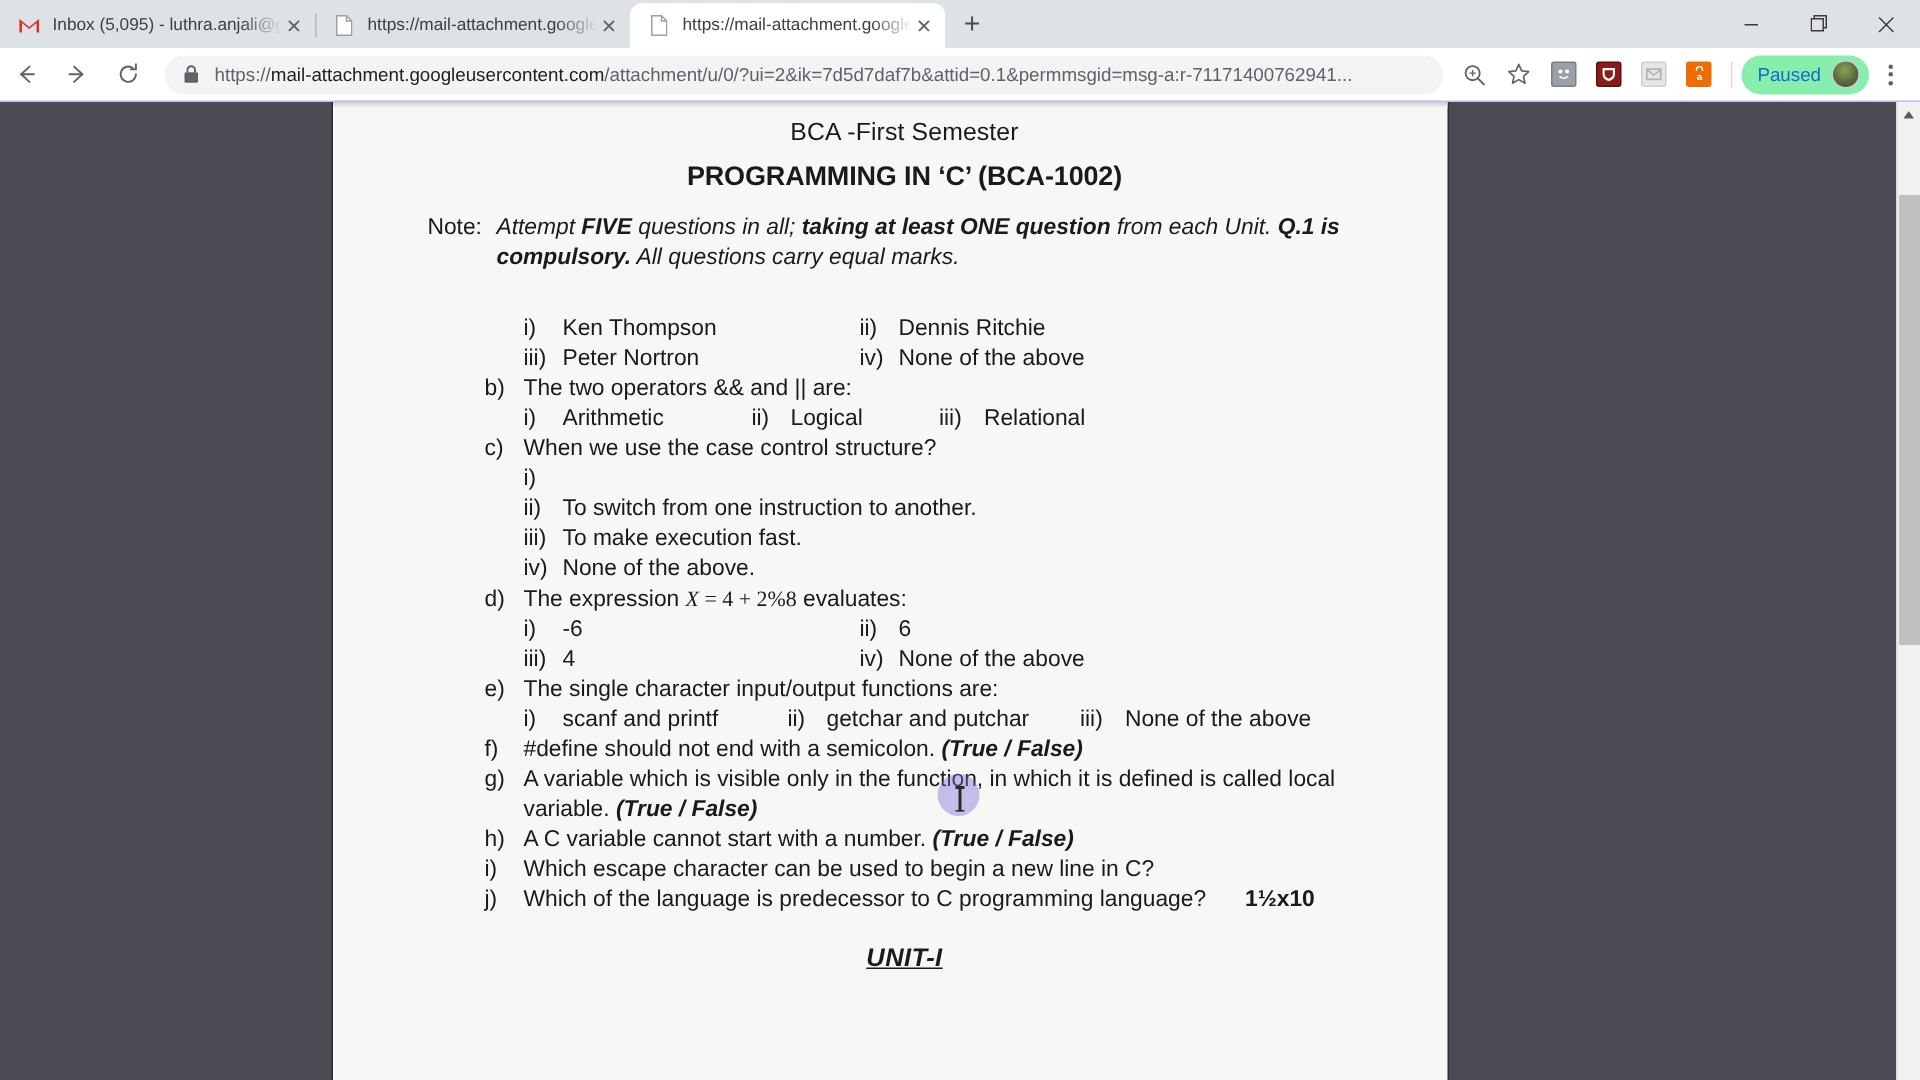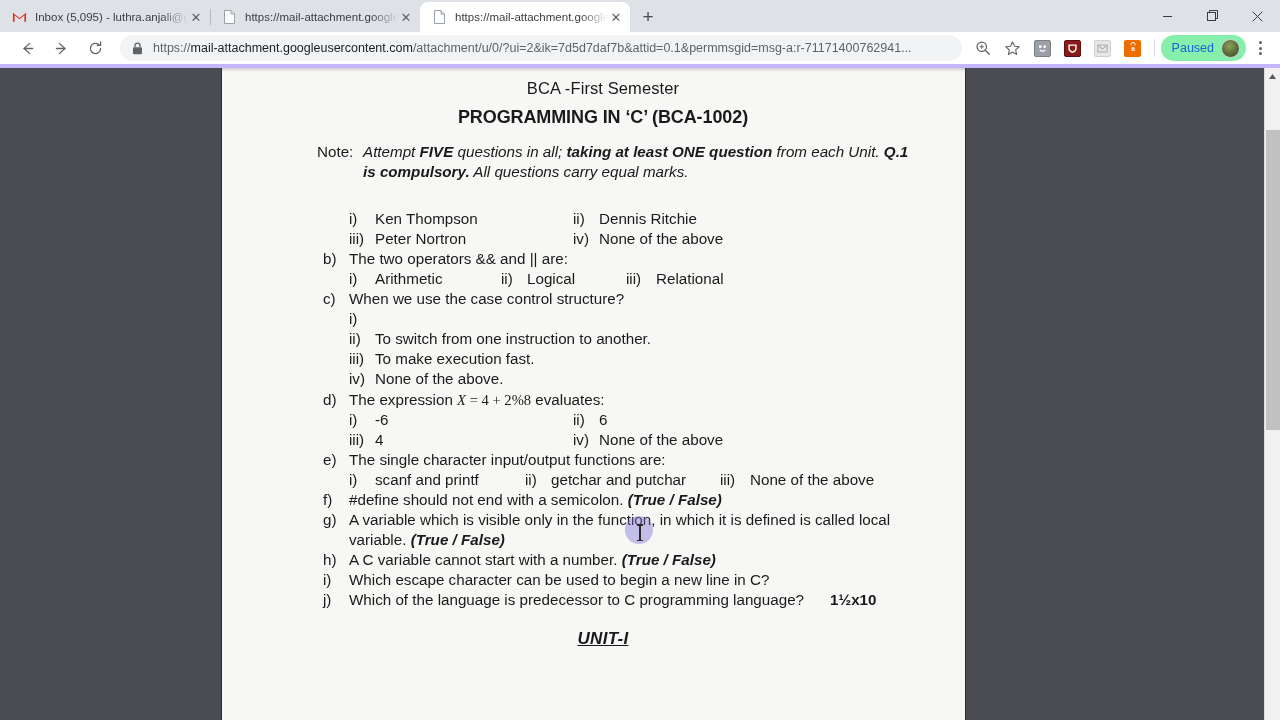--- a/index.html
+++ b/index.html
@@ -71,22 +71,22 @@
   .winbtn {
     width: 45px; height: 32px;
     display: flex; align-items: center; justify-content: center;
     color: #3b3b3b; font-size: 13px;
   }
 
   .toolbar {
     height: 36px; width: 100%;
     background: #ffffff;
     display: flex; align-items: center;
-    padding: 0 8px 0 10px;
-    border-bottom: 4px solid #c4b5fd;
+    padding: 0 8px 0 0;
+    border-bottom: 1px solid #c4b5fd;
   }
   .navbtn {
     width: 30px; height: 30px; margin: 0 2px;
     display: flex; align-items: center; justify-content: center;
     color: #5f6368;
   }
   .omnibox {
     flex: 1; height: 26px; margin: 0 6px 0 8px;
     background: #f1f3f4; border-radius: 13px;
     display: flex; align-items: center;
@@ -168,21 +168,21 @@
     display: flex; justify-content: space-between; align-items: flex-start;
     margin-top: 29px;
   }
   .meta-left { font-size: 15.2px; }
   .meta-right { text-align: left; }
   .maxmarks { font-size: 15.2px; white-space: nowrap; }
   .maxmarks b { font-weight: bold; margin-left: 12px; }
   .pages { font-style: italic; font-size: 14.6px; margin-top: 3px; text-align: left; }
 
   .note { display: flex; margin-top: 12px; }
-  .note-lbl { flex-shrink: 0; width: 46px; margin-left: 32px; }
+  .note-lbl { flex-shrink: 0; width: 46px; }
   .note-body { font-style: italic; font-size: 15.2px; line-height: 1.33; }
   .note-body b { font-weight: bold; font-style: italic; }
 
   .qblock { margin-top: 27px; }
   .qrow { display: flex; align-items: flex-start; }
   .qnum { width: 38px; flex-shrink: 0; }
   .qalpha { width: 26px; flex-shrink: 0; }
   .qtext { flex: 1; }
   .indent-a { padding-left: 38px; }
   .sub { display: flex; padding-left: 64px; }

